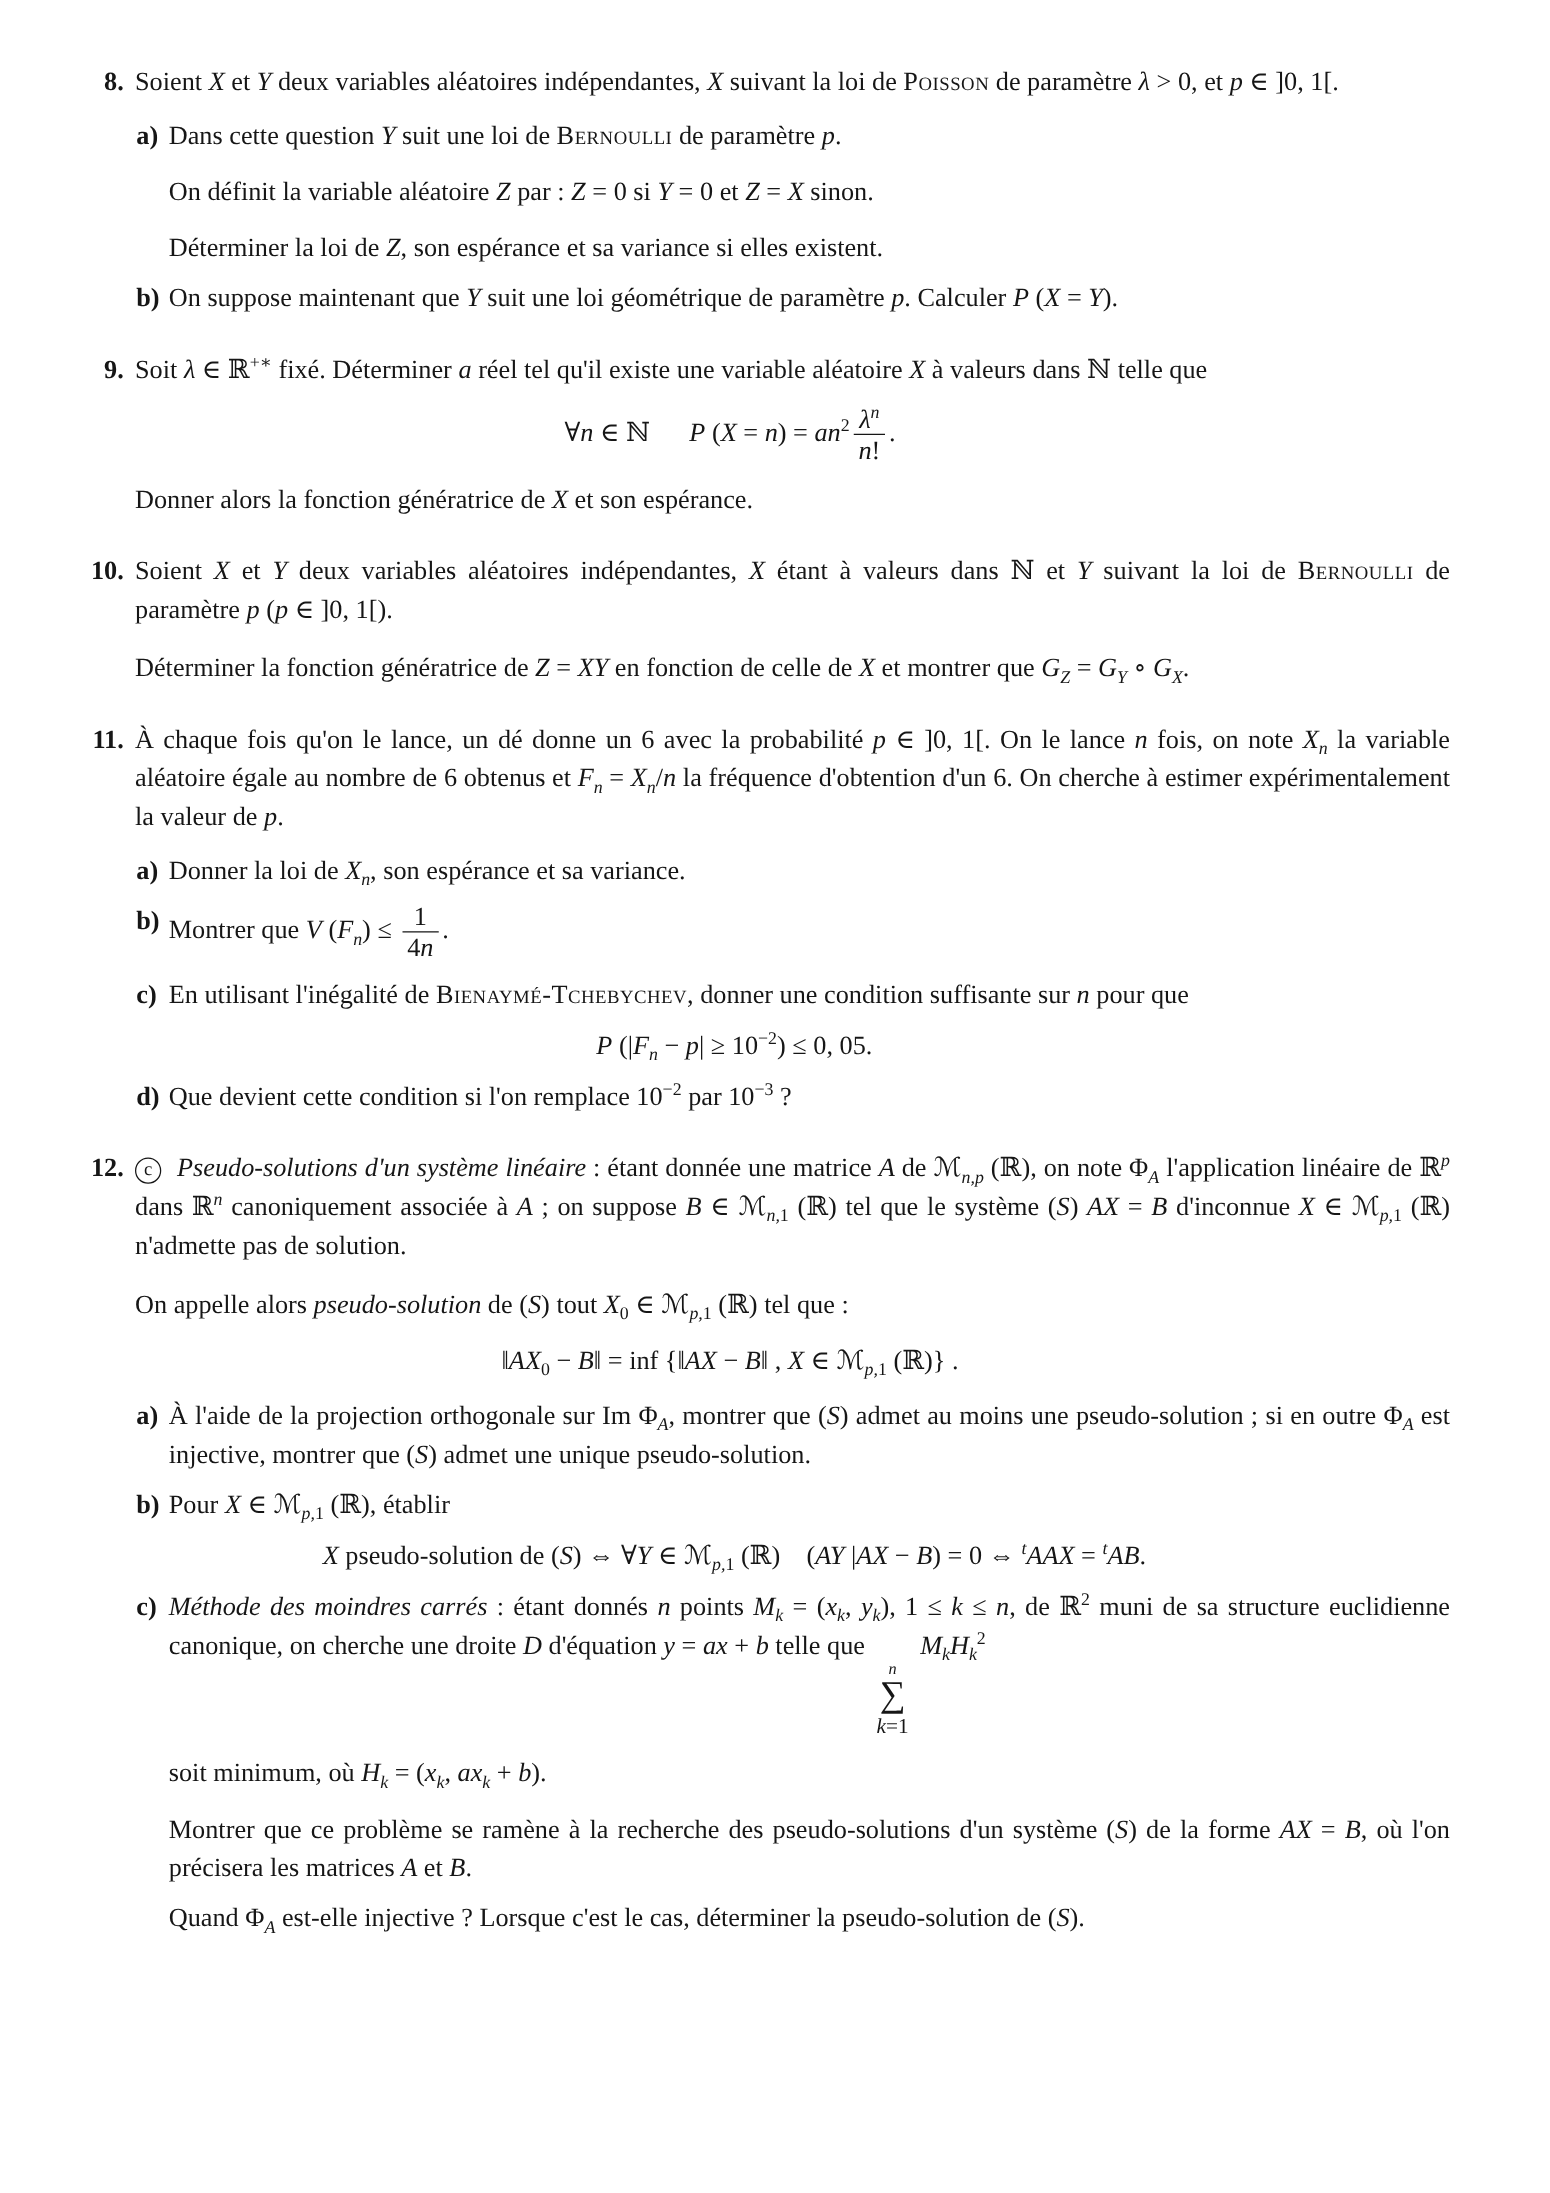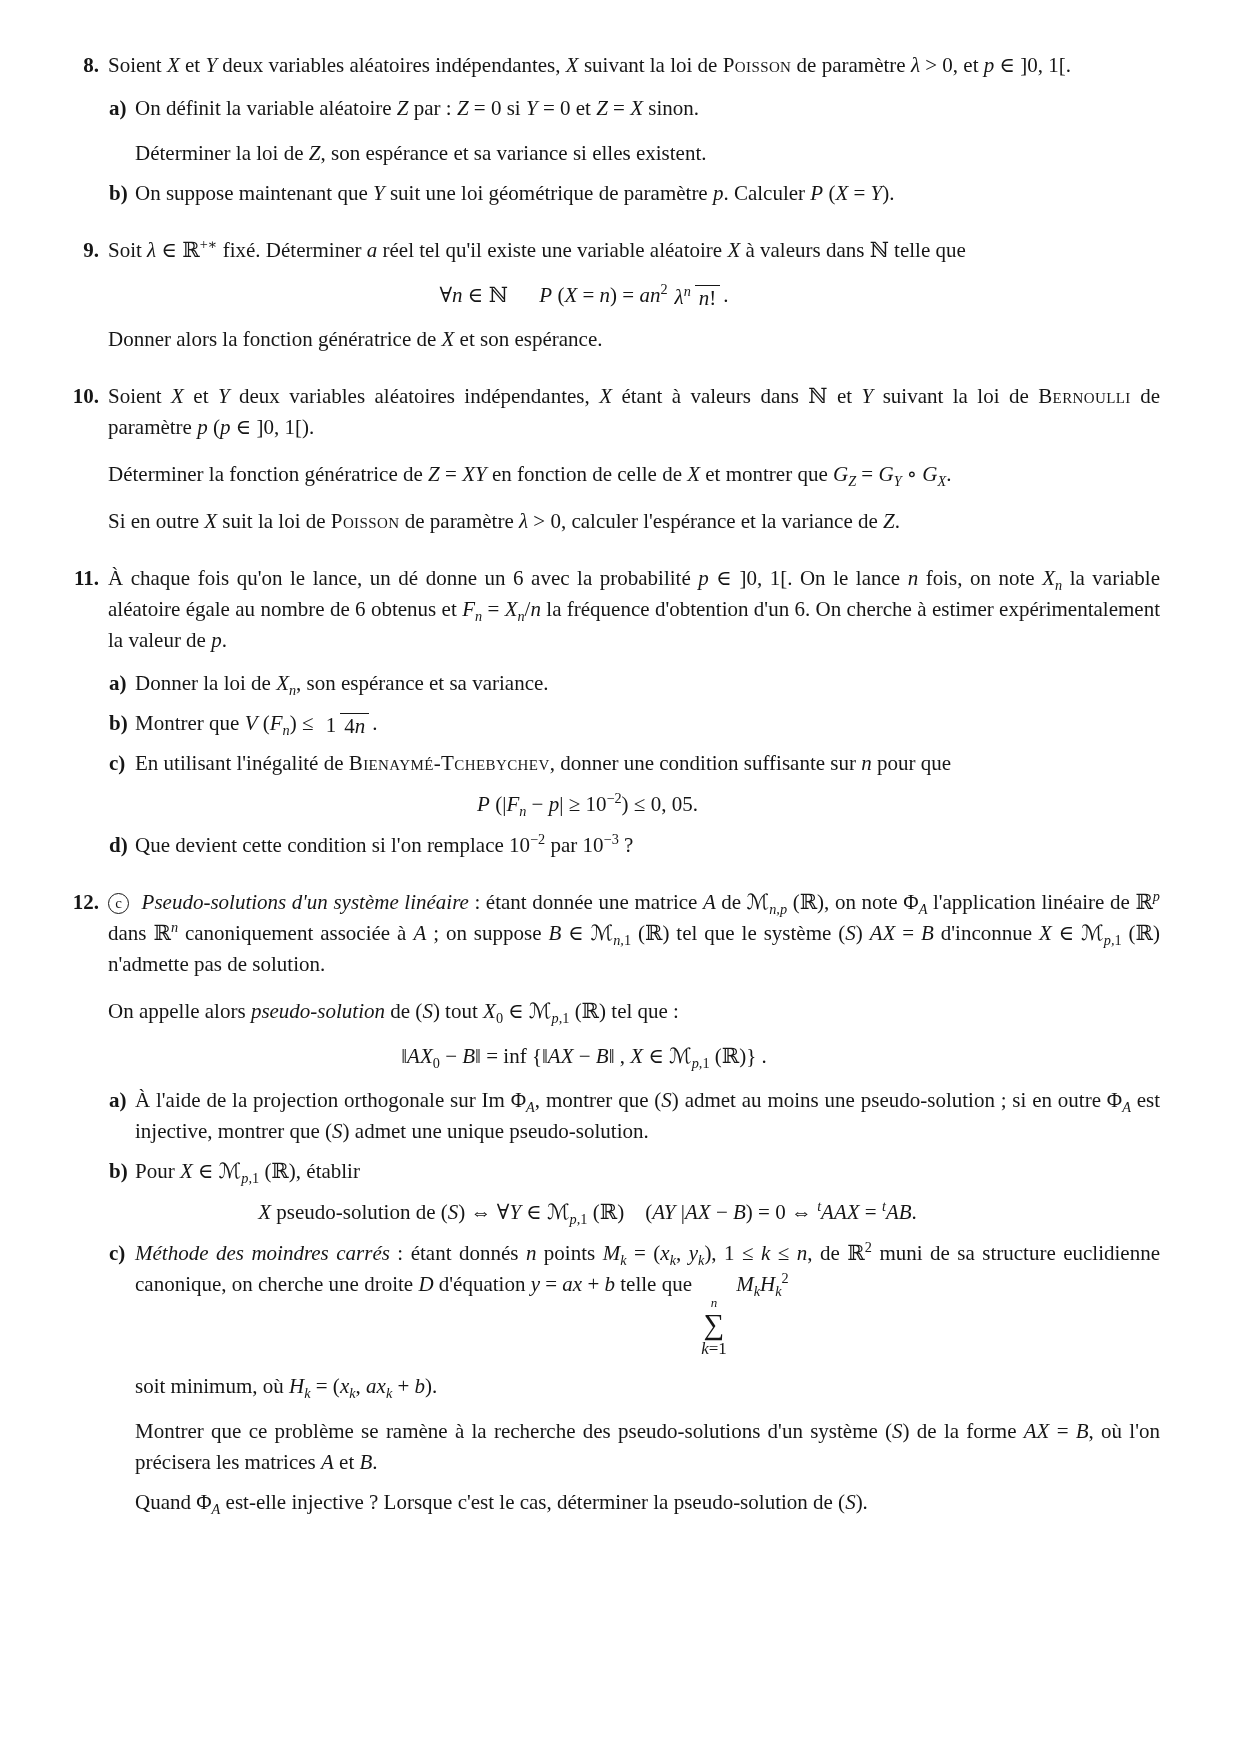--- a/index.html
+++ b/index.html
@@ -25,21 +25,21 @@
   .formula{
     text-align:center;margin:12px 100px 12px 0;line-height:34px;
   }
   .item .formula{margin:8px 120px 8px 0;}
   i{font-style:italic;}
   sup{font-size:68%;line-height:0;}
   sub{font-size:68%;line-height:0;}
   .sc{font-variant:small-caps;letter-spacing:.4px;}
   .ul{text-underline-offset:4px;text-decoration-thickness:1.2px;}
   .frac{
-    display:inline-flex;flex-direction:row;align-items:center;
+    display:inline-flex;flex-direction:column;align-items:center;
     vertical-align:middle;margin:0 3px;
   }
   .frac .fn,.frac .fd{display:block;padding:0 4px;line-height:1.15;}
   .frac .fd{border-top:1.4px solid #161616;}
   .sum{
     display:inline-flex;flex-direction:column;align-items:center;
     vertical-align:-16px;line-height:1;margin:0 4px;
   }
   .sum .st{font-size:13px;line-height:1;}
   .sum .ss{font-size:29px;line-height:1;margin:1px 0;}
@@ -54,20 +54,21 @@
 <body>
 
 <div class="page">
 
   <section class="ex">
     <span class="num">8.</span>
     <div class="body">
       <p class="para">Soient <i>X</i> et <i>Y</i> deux variables aléatoires indépendantes, <i>X</i> suivant la loi de <span class="sc">Poisson</span> de paramètre <i>λ</i> &gt; 0, et <i>p</i> ∈ ]0, 1[.</p>
       <div class="item">
         <span class="ilabel">a)</span>
+        <p class="para">Dans cette question <i>Y</i> suit une loi de <span class="sc">Bernoulli</span> de paramètre <i>p</i>.</p>
         <p class="para">On définit la variable aléatoire <i>Z</i> par : <i>Z</i> = 0 si <i>Y</i> = 0 et <i>Z</i> = <i>X</i> sinon.</p>
         <p class="para">Déterminer la loi de <i>Z</i>, son espérance et sa variance si elles existent.</p>
       </div>
       <div class="item">
         <span class="ilabel">b)</span>
         <p class="para">On suppose maintenant que <i>Y</i> suit une loi géométrique de paramètre <i>p</i>. Calculer <i>P</i> (<i>X</i> = <i>Y</i>).</p>
       </div>
     </div>
   </section>
 
@@ -81,21 +82,20 @@
           </span>.</div>
       <p class="para">Donner alors la fonction génératrice de <i>X</i> et son espérance.</p>
     </div>
   </section>
 
   <section class="ex">
     <span class="num">10.</span>
     <div class="body">
       <p class="para">Soient <i>X</i> et <i>Y</i> deux variables aléatoires indépendantes, <i>X</i> étant à valeurs dans ℕ et <i>Y</i> suivant la loi de <span class="sc">Bernoulli</span> de paramètre <i>p</i> (<i>p</i> ∈ ]0, 1[).</p>
       <p class="para">Déterminer la fonction génératrice de <i>Z</i> = <i>XY</i> en fonction de celle de <i>X</i> et montrer que <i>G</i><sub><i>Z</i></sub> = <i>G</i><sub><i>Y</i></sub> ∘ <i>G</i><sub><i>X</i></sub>.</p>
-      <p class="para">Si en outre <i>X</i> suit la loi de <span class="sc">Poisson</span> de paramètre <i>λ</i> &gt; 0, calculer l'espérance et la variance de <i>Z</i>.</p>
     </div>
   </section>
 
   <section class="ex">
     <span class="num">11.</span>
     <div class="body">
       <p class="para">À chaque fois qu'on le lance, un dé donne un 6 avec la probabilité <i>p</i> ∈ ]0, 1[. On le lance <i>n</i> fois, on note <i>X</i><sub><i>n</i></sub> la variable aléatoire égale au nombre de 6 obtenus et <i>F</i><sub><i>n</i></sub> = <i>X</i><sub><i>n</i></sub>/<i>n</i> la fréquence d'obtention d'un 6. On cherche à estimer expérimentalement la valeur de <i>p</i>.</p>
       <div class="item">
         <span class="ilabel">a)</span>
         <p class="para">Donner la loi de <i>X</i><sub><i>n</i></sub>, son espérance et sa variance.</p>

